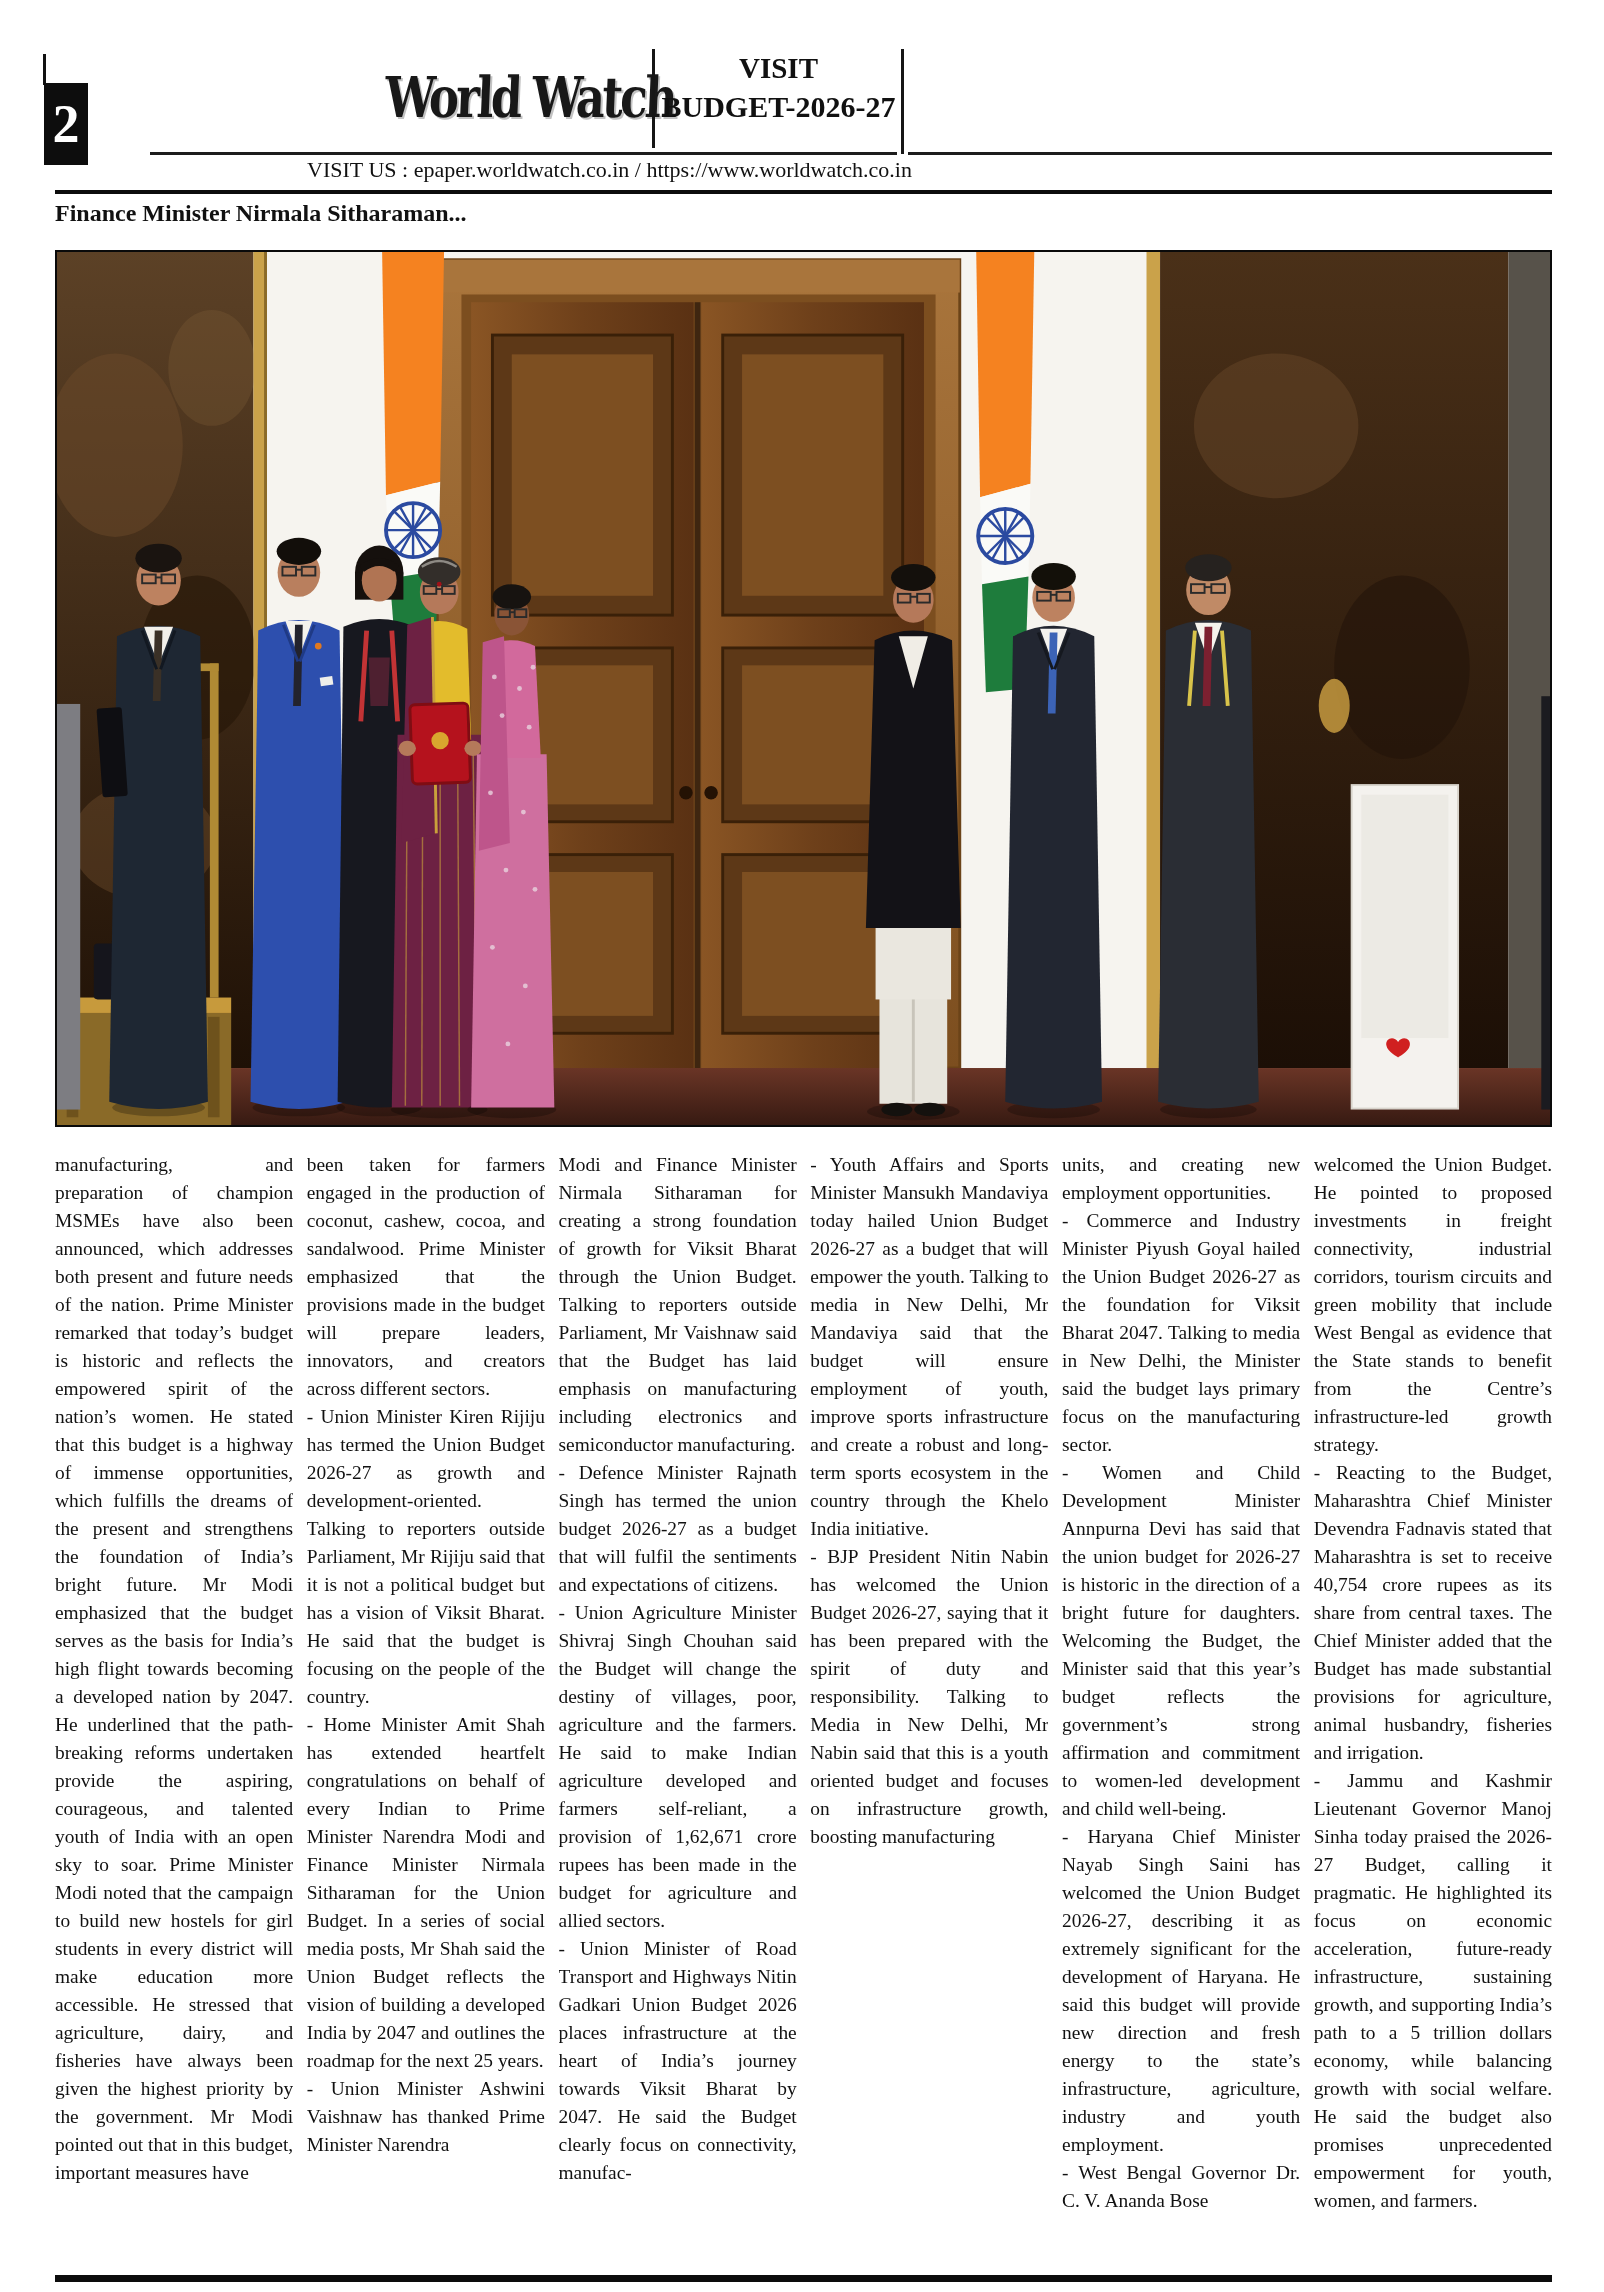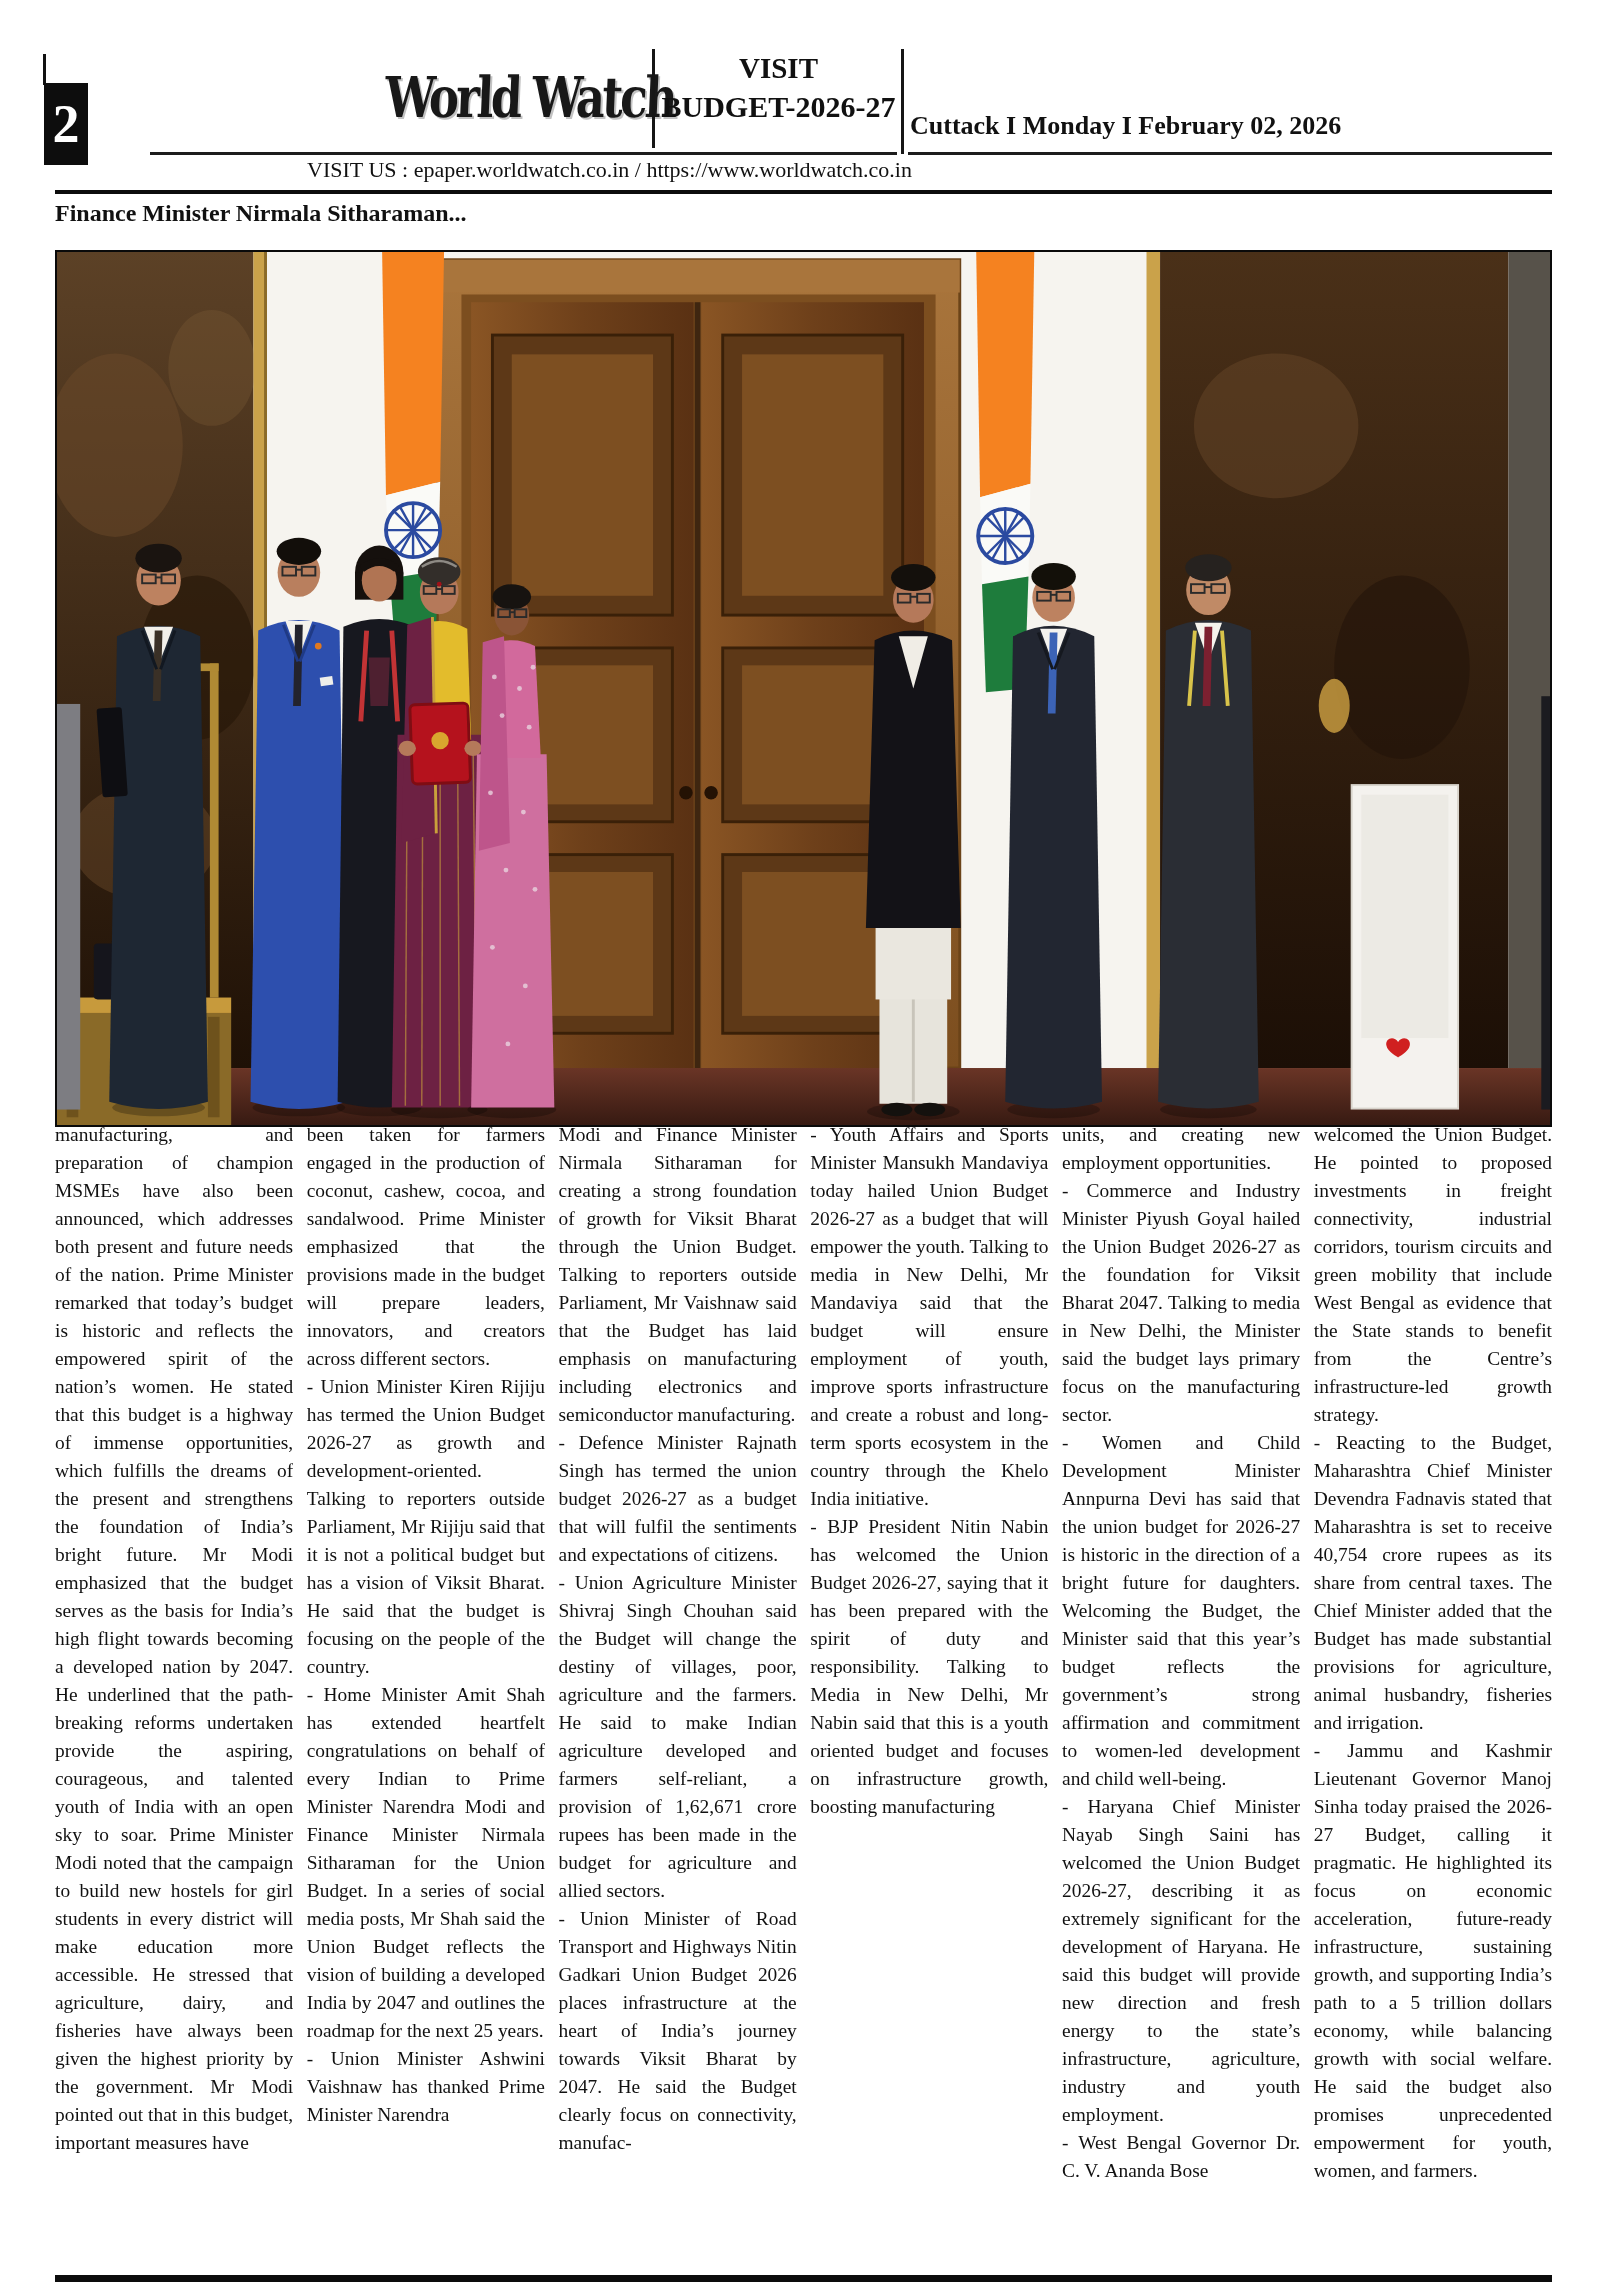--- a/index.html
+++ b/index.html
@@ -22,21 +22,21 @@
   .hrule{position:absolute;height:2.9px;background:#1c1c1c;}
   .hrule.hl{left:150px;top:152px;width:747px;}
   .hrule.hr{left:908px;top:152px;width:644px;}
   .visit-line{position:absolute;left:136px;top:157px;width:776px;text-align:right;font-weight:normal;font-size:22px;}
   .heavy-rule{position:absolute;left:55px;top:190px;width:1497px;height:3.9px;background:#0c0c0c;}
   .photo-caption{position:absolute;left:55px;top:200px;width:1497px;text-align:left;font-weight:bold;font-size:24px;}
   
   .photo-frame{position:absolute;left:55px;top:250px;width:1497px;height:877px;border:2.9px solid #0a0a0a;box-sizing:border-box;background:#f6f4ef;}
   .photo-frame svg{display:block;width:100%;height:100%;}
   
-  .columns{position:absolute;left:55px;top:1121px;width:1497px;height:1122px;display:flex;gap:13.6px;}
+  .columns{position:absolute;left:55px;top:1151px;width:1497px;height:1122px;display:flex;gap:13.6px;}
   .col{flex:1;font-size:19.4px;line-height:28px;text-align:justify;overflow:hidden;}
   .col p{margin:0;padding:0;}
   .bottom-rule{position:absolute;left:55px;top:2275px;width:1497px;height:6.8px;background:#0c0c0c;}
 </style>
 </head>
 <body>
 
 <div class="sheet">
 
   <div class="lefttick"></div>
@@ -45,21 +45,20 @@
   </div>
   <div class="masthead">
     <span>World Watch</span>
   </div>
   <div class="vrule v1"></div>
   <div class="section-title">
     <div class="l1">VISIT</div>
     <div class="l2">BUDGET-2026-27</div>
   </div>
   <div class="vrule v2"></div>
-  <div class="dateline">Cuttack I Monday I February 02, 2026</div>
   <div class="hrule hl"></div>
   <div class="hrule hr"></div>
   <div class="visit-line">VISIT US : epaper.worldwatch.co.in / https://www.worldwatch.co.in</div>
   <div class="heavy-rule"></div>
   <div class="photo-caption">Finance Minister Nirmala Sitharaman...</div>
 
   <div class="photo-frame">
     <svg viewBox="0 0 1543 904" preserveAspectRatio="none">
       <defs>
         <linearGradient id="wallG" x1="0" y1="0" x2="0" y2="1">

